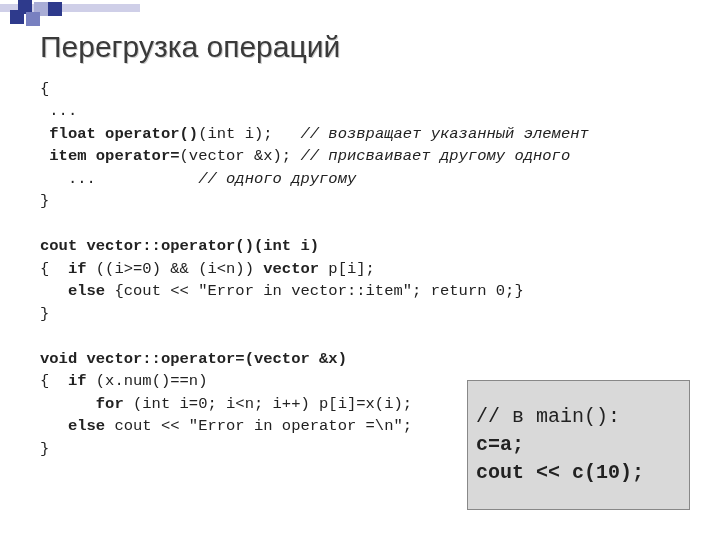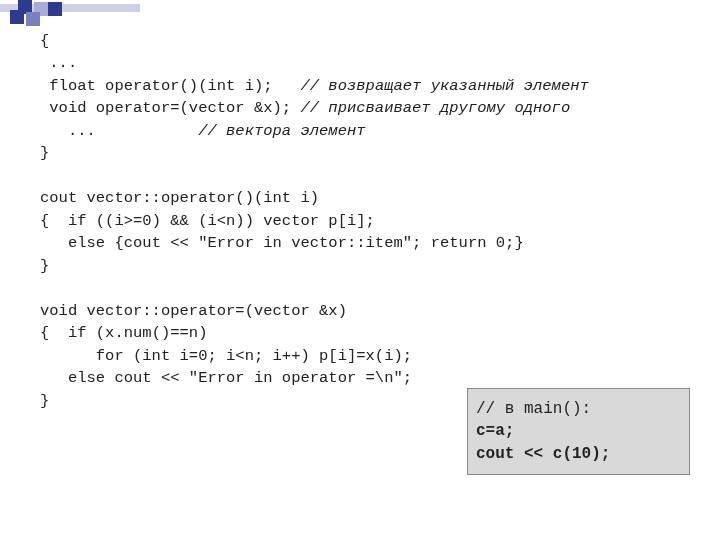--- a/index.html
+++ b/index.html
@@ -49,58 +49,58 @@
     margin: 0 0 14px 0;
     text-shadow: 1px 1px 0 #ccc;
   }
   .code {
     font-family: "Courier New", Courier, monospace;
     font-size: 15.5px;
     line-height: 1.45;
     color: #222;
     white-space: pre;
   }
-  .code b { font-weight: normal; }
+  .code b { font-weight: bold; }
   .code i { }
   .main-box {
     position: absolute;
     right: 30px;
     top: 380px;
     width: 205px;
     background: #d9d9d9;
     border: 1px solid #888;
-    padding: 9px 8px;
+    padding: 22px 8px;
     font-family: "Courier New", Courier, monospace;
-    font-size: 16px;
+    font-size: 20px;
     line-height: 1.4;
     color: #222;
     white-space: pre;
-    margin-top: 8px;
   }
   .main-box b { font-weight: bold; }
 </style>
 </head>
 <body>
 
 <div class="deco">
   <div class="strip"></div>
   <div class="sq sq1"></div>
   <div class="sq sq2"></div>
   <div class="sq sq3"></div>
   <div class="sq sq4"></div>
   <div class="sq sq5"></div>
 </div>
 
 <div class="slide">
+  <h1 class="title">Перегрузка операций</h1>
 
   <div class="code"><span>{</span>
 <span> ...</span>
 <b> float operator()</b><span>(int i);   </span><i>// возвращает указанный элемент</i>
-<b> void operator=</b><span>(vector &amp;x); </span><i>// присваивает другому одного</i>
-<span>   ...           </span><i>// вектора элемент</i>
+<b> item operator=</b><span>(vector &amp;x); </span><i>// присваивает другому одного</i>
+<span>   ...           </span><i>// одного другому</i>
 <span>}</span>
 <span></span>
 <b>cout vector::operator()(int i)</b>
 <span>{  </span><b>if</b><span> ((i&gt;=0) &amp;&amp; (i&lt;n)) </span><b>vector</b><span> p[i];</span>
 <span>   </span><b>else</b><span> {cout &lt;&lt; "Error in vector::item"; return 0;}</span>
 <span>}</span>
 <span></span>
 <b>void vector::operator=(vector &amp;x)</b>
 <span>{  </span><b>if</b><span> (x.num()==n)</span>
 <span>      </span><b>for</b><span> (int i=0; i&lt;n; i++) p[i]=x(i);</span>

